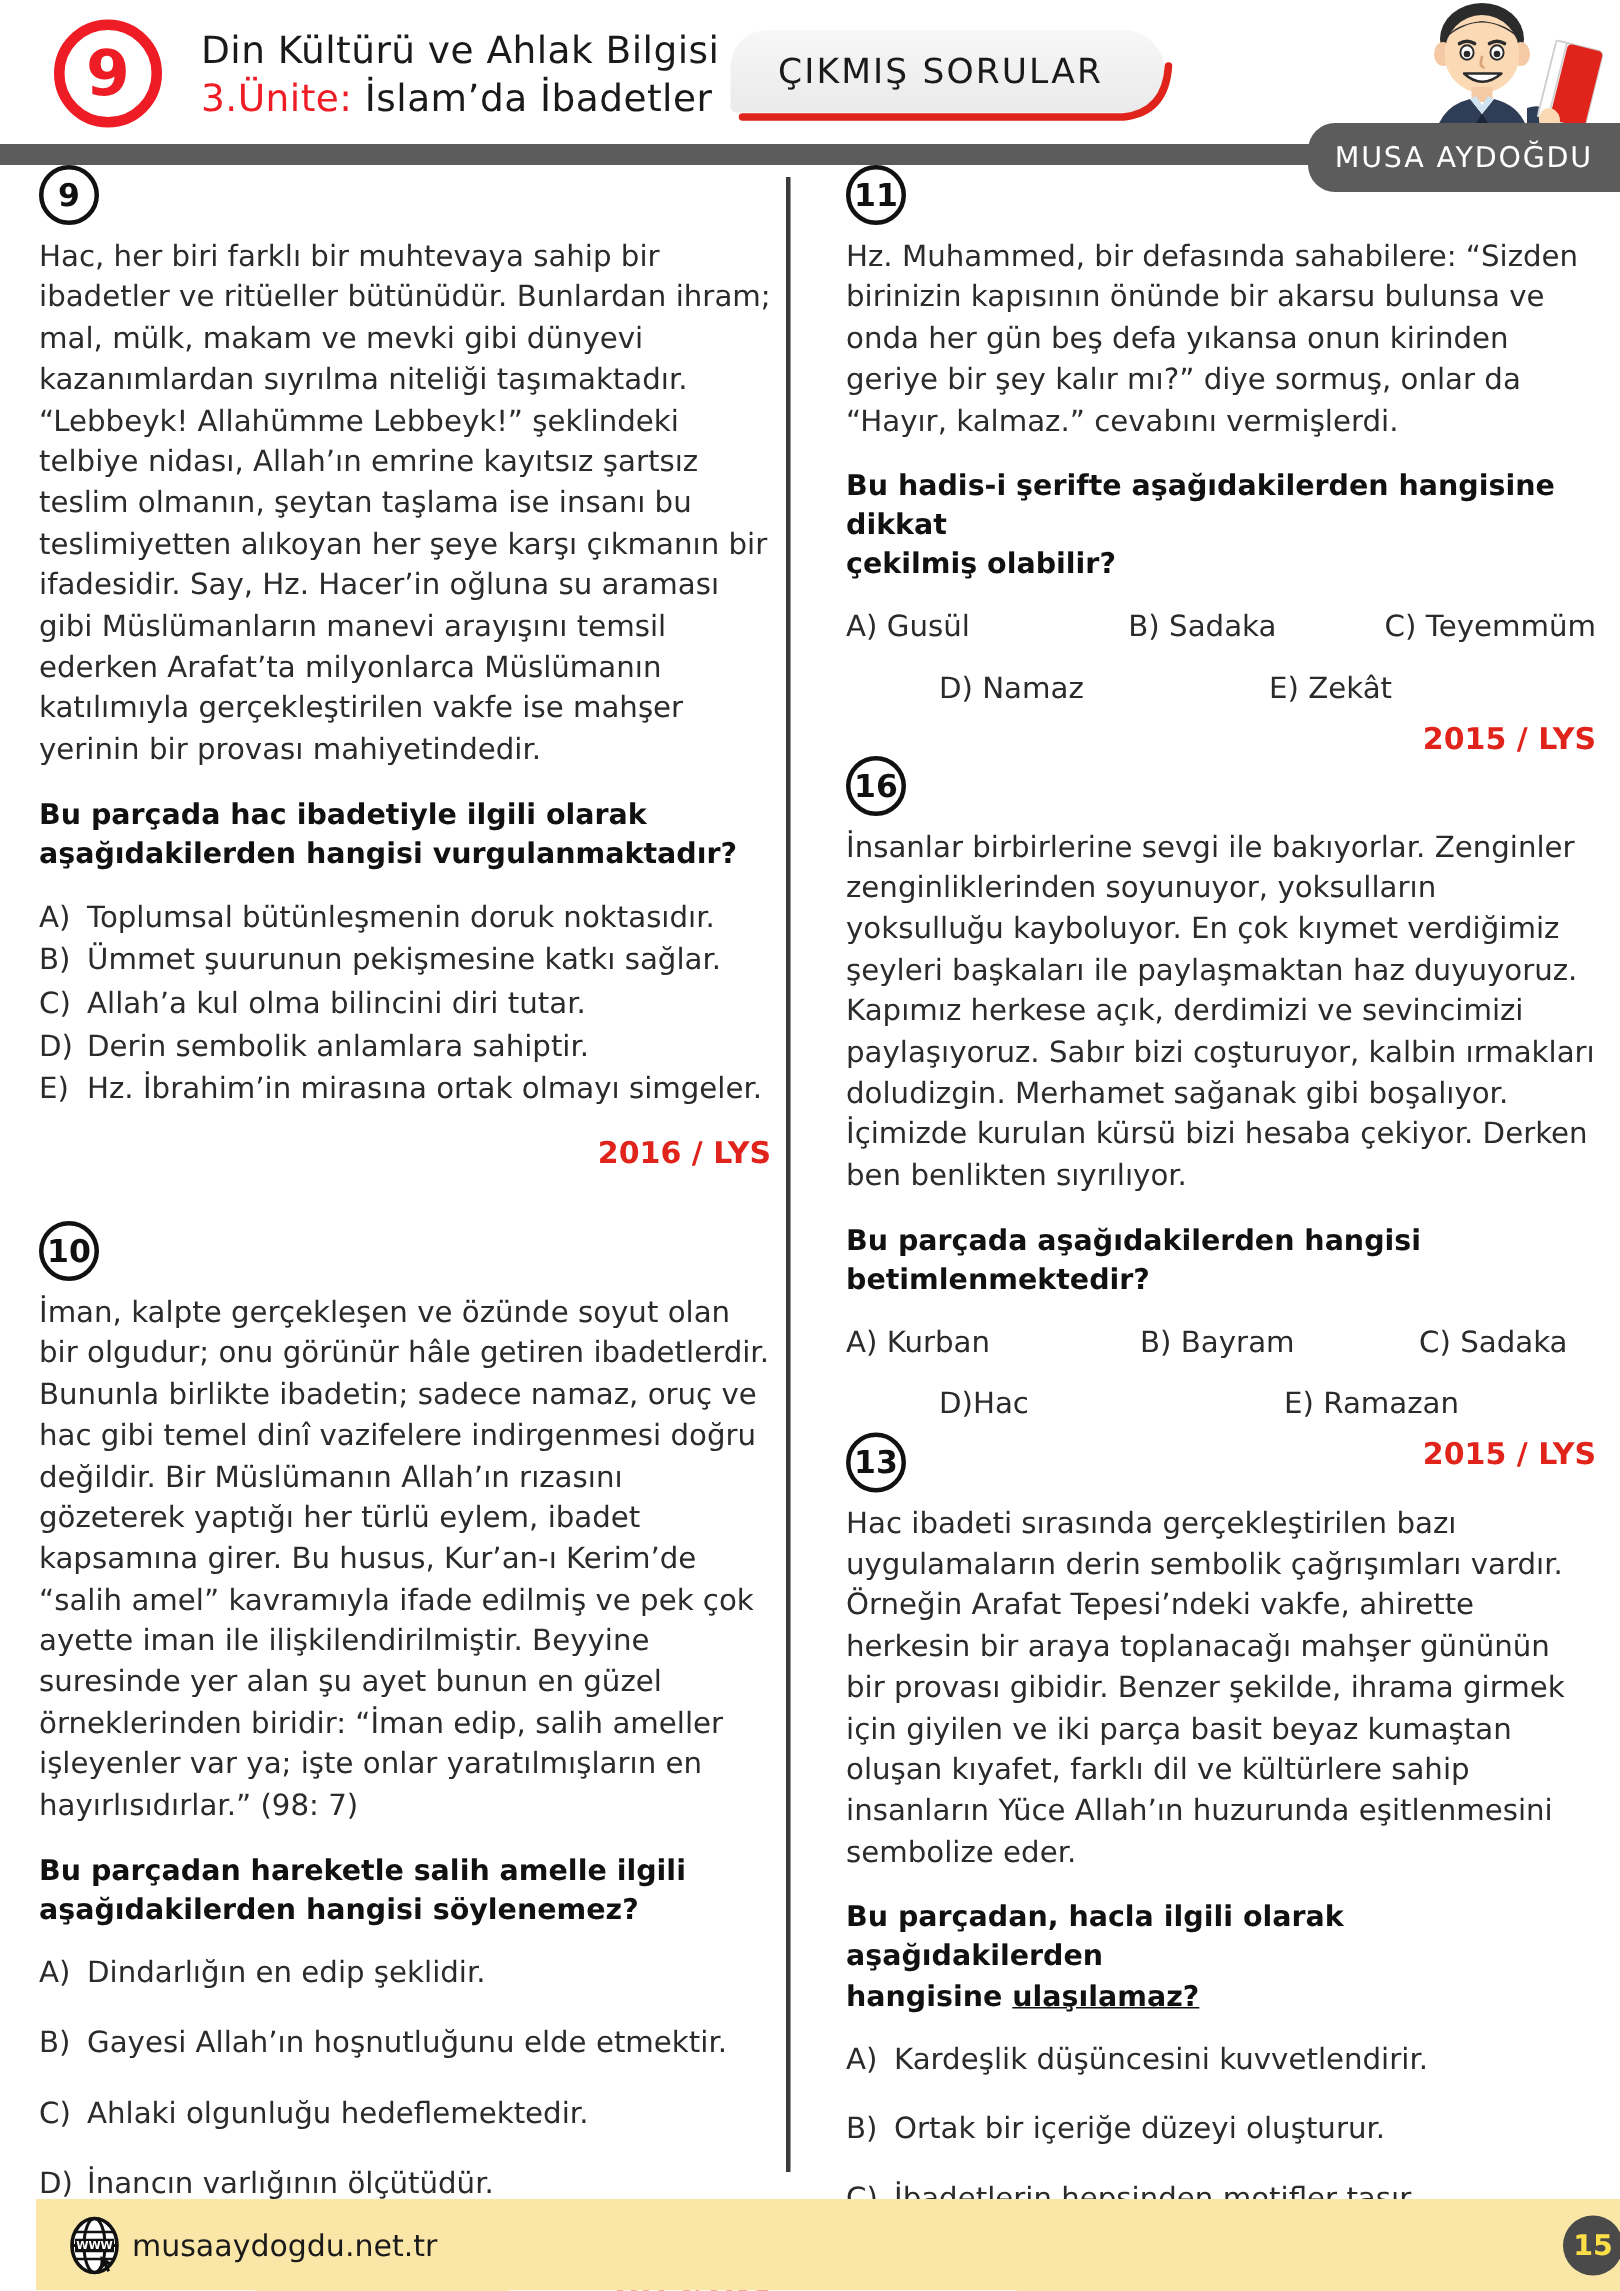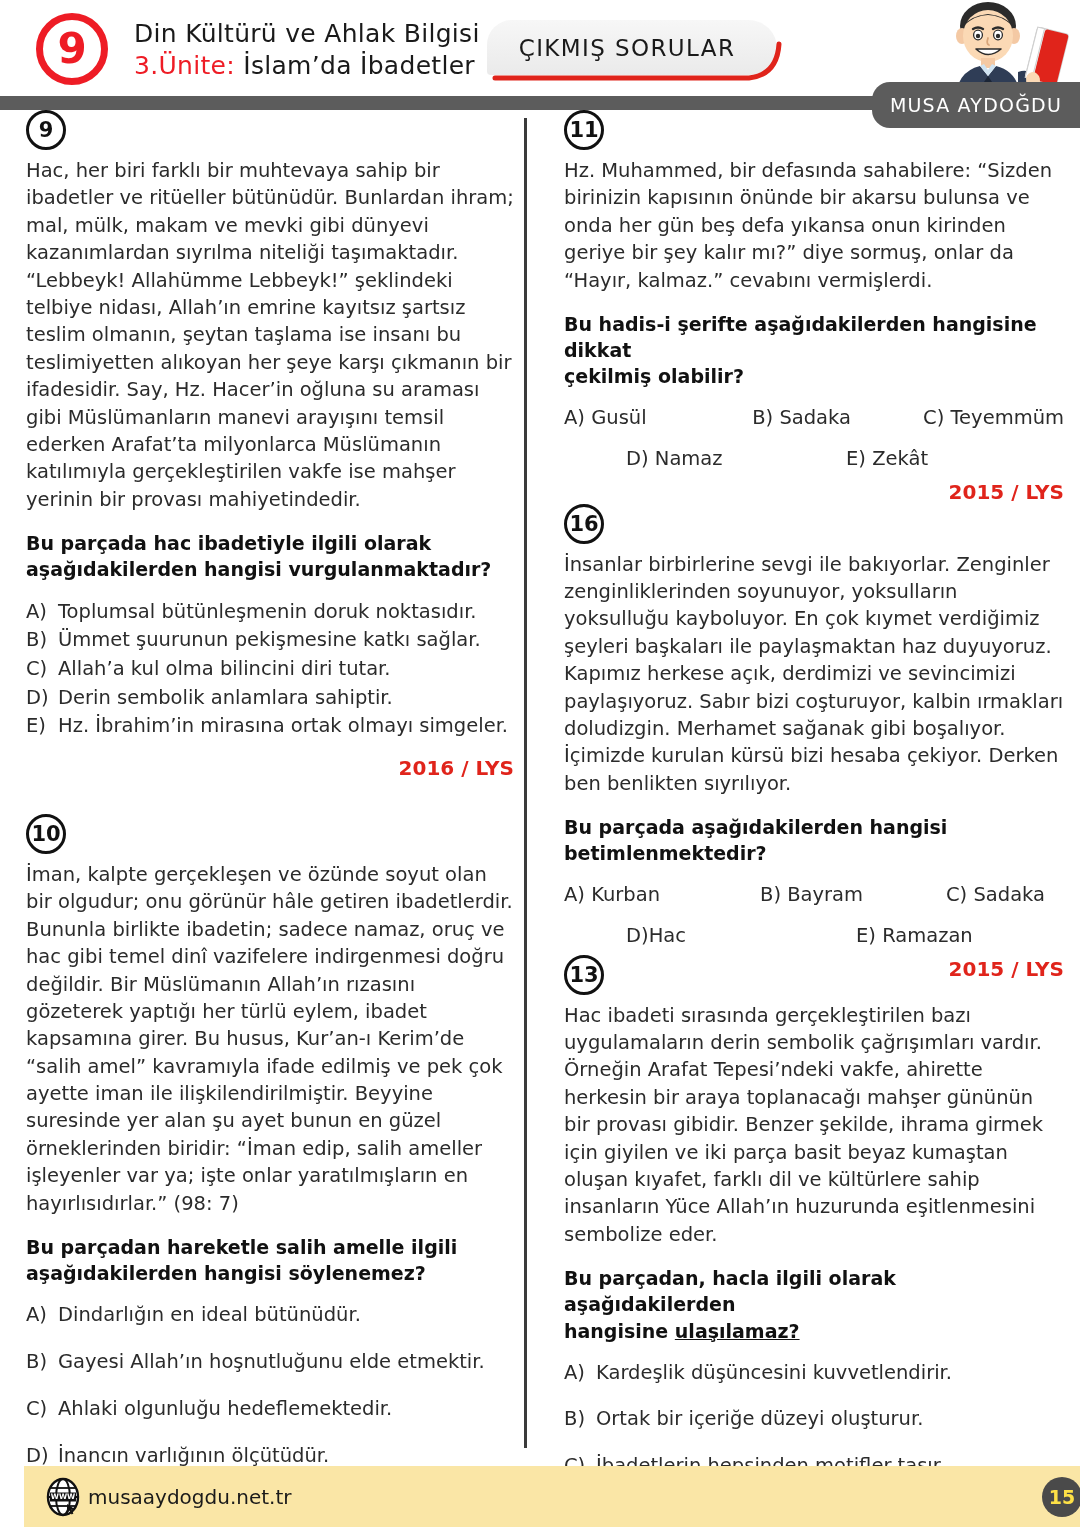--- a/index.html
+++ b/index.html
@@ -401,21 +401,21 @@
         <span>10</span>
       </div>
       <div class="passage">İman, kalpte gerçekleşen ve özünde soyut olan bir olgudur; onu görünür hâle getiren ibadetlerdir. Bununla birlikte ibadetin; sadece namaz, oruç ve hac gibi temel dinî vazifelere indirgenmesi doğru değildir. Bir Müslümanın Allah’ın rızasını gözeterek yaptığı her türlü eylem, ibadet kapsamına girer. Bu husus, Kur’an-ı Kerim’de “salih amel” kavramıyla ifade edilmiş ve pek çok ayette iman ile ilişkilendirilmiştir. Beyyine suresinde yer alan şu ayet bunun en güzel örneklerinden biridir: “İman edip, salih ameller işleyenler var ya; işte onlar yaratılmışların en hayırlısıdırlar.” (98: 7)</div>
       <div class="prompt">
         <div>Bu parçadan hareketle salih amelle ilgili</div>
         <div>aşağıdakilerden hangisi söylenemez?</div>
       </div>
       <div class="options-v spaced">
         <div class="opt">
           <span class="opt-key">A)</span>
-          <span>Dindarlığın en ideal bütünüdür.</span>
+          <span>Dindarlığın en edip şeklidir.</span>
         </div>
         <div class="opt">
           <span class="opt-key">B)</span>
           <span>Gayesi Allah’ın hoşnutluğunu elde etmektir.</span>
         </div>
         <div class="opt">
           <span class="opt-key">C)</span>
           <span>Ahlaki olgunluğu hedeflemektedir.</span>
         </div>
         <div class="opt">

